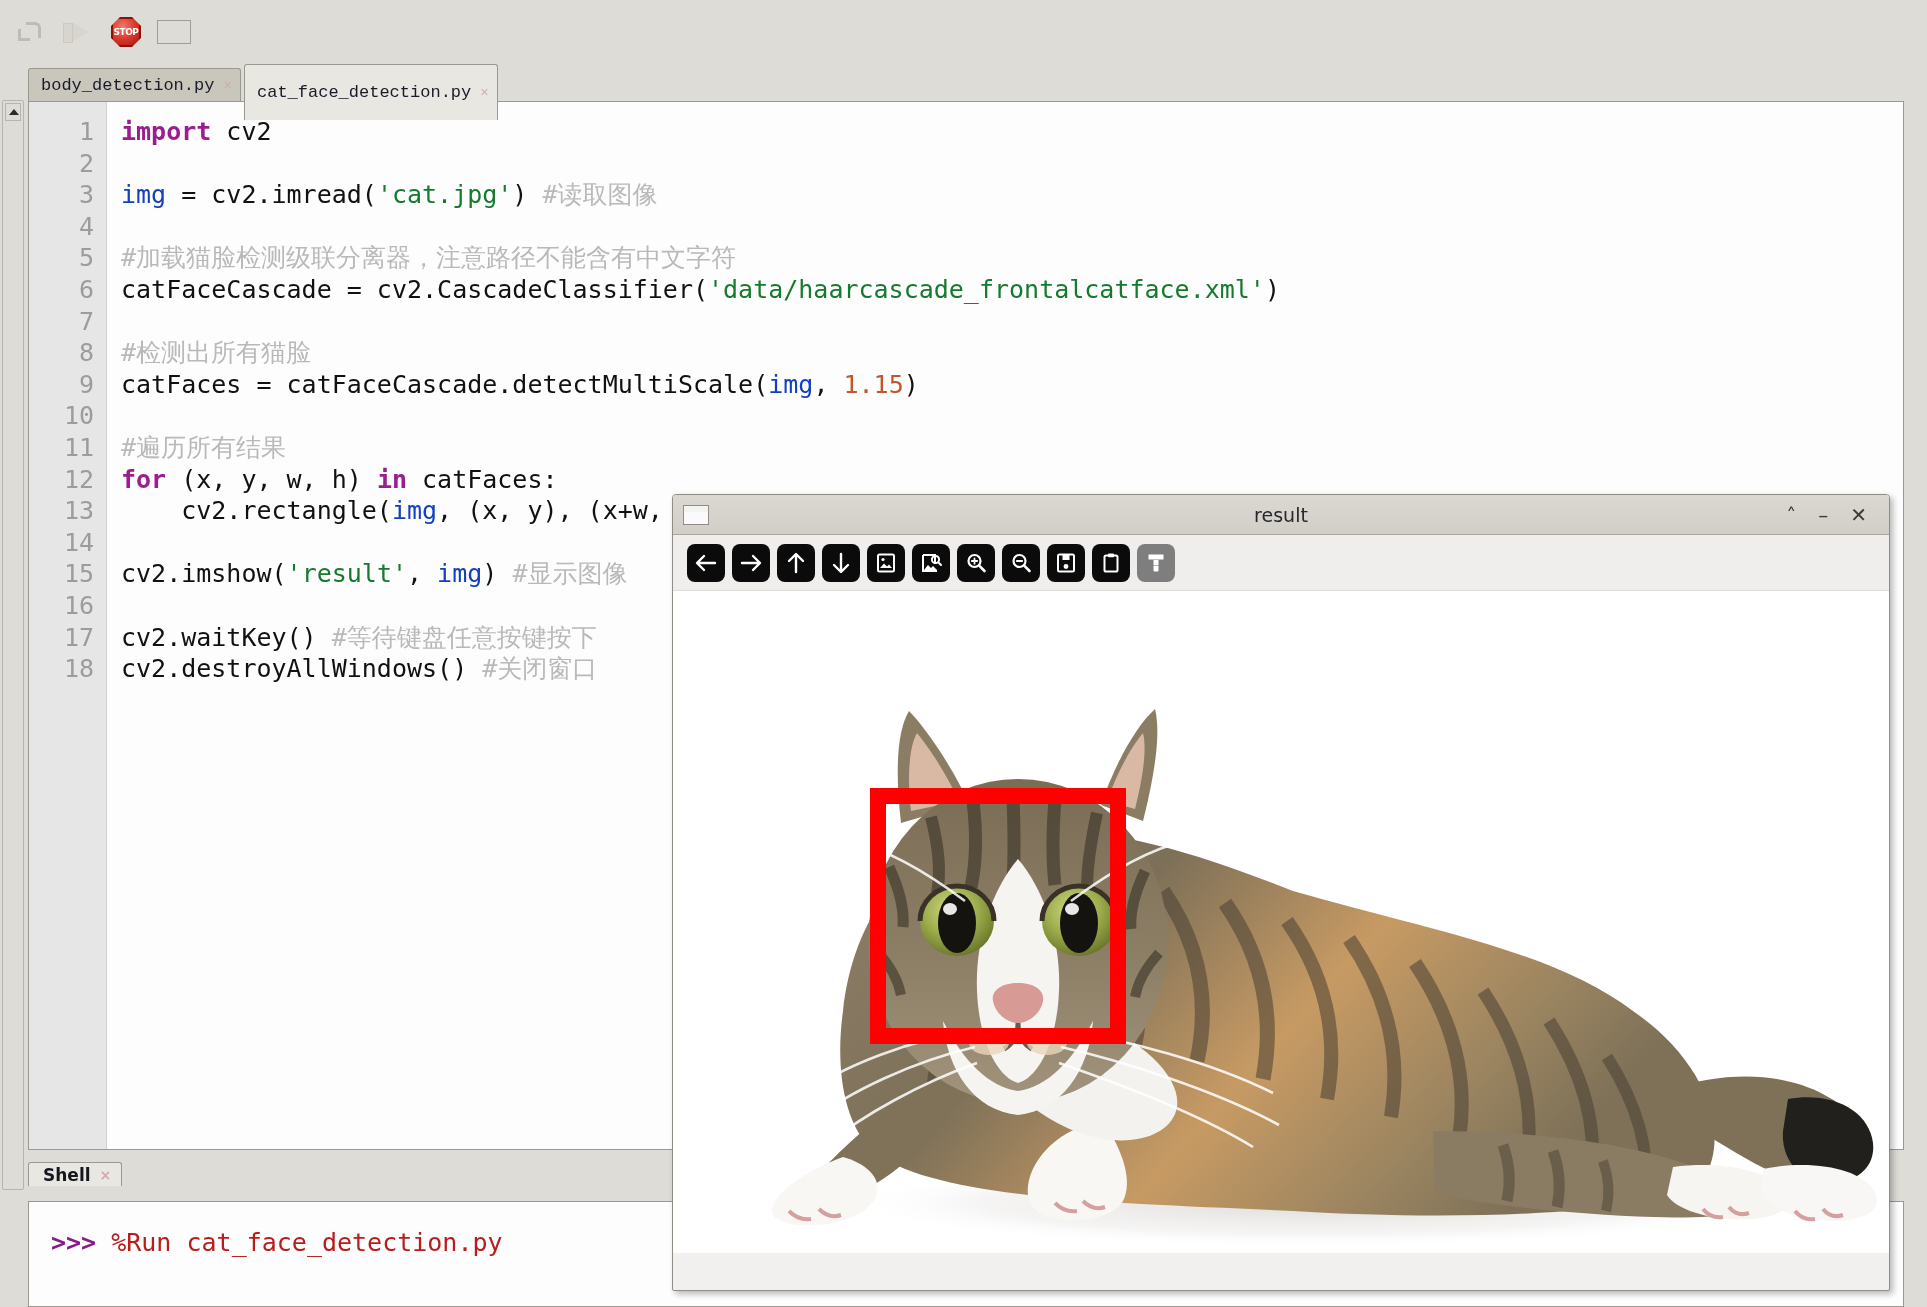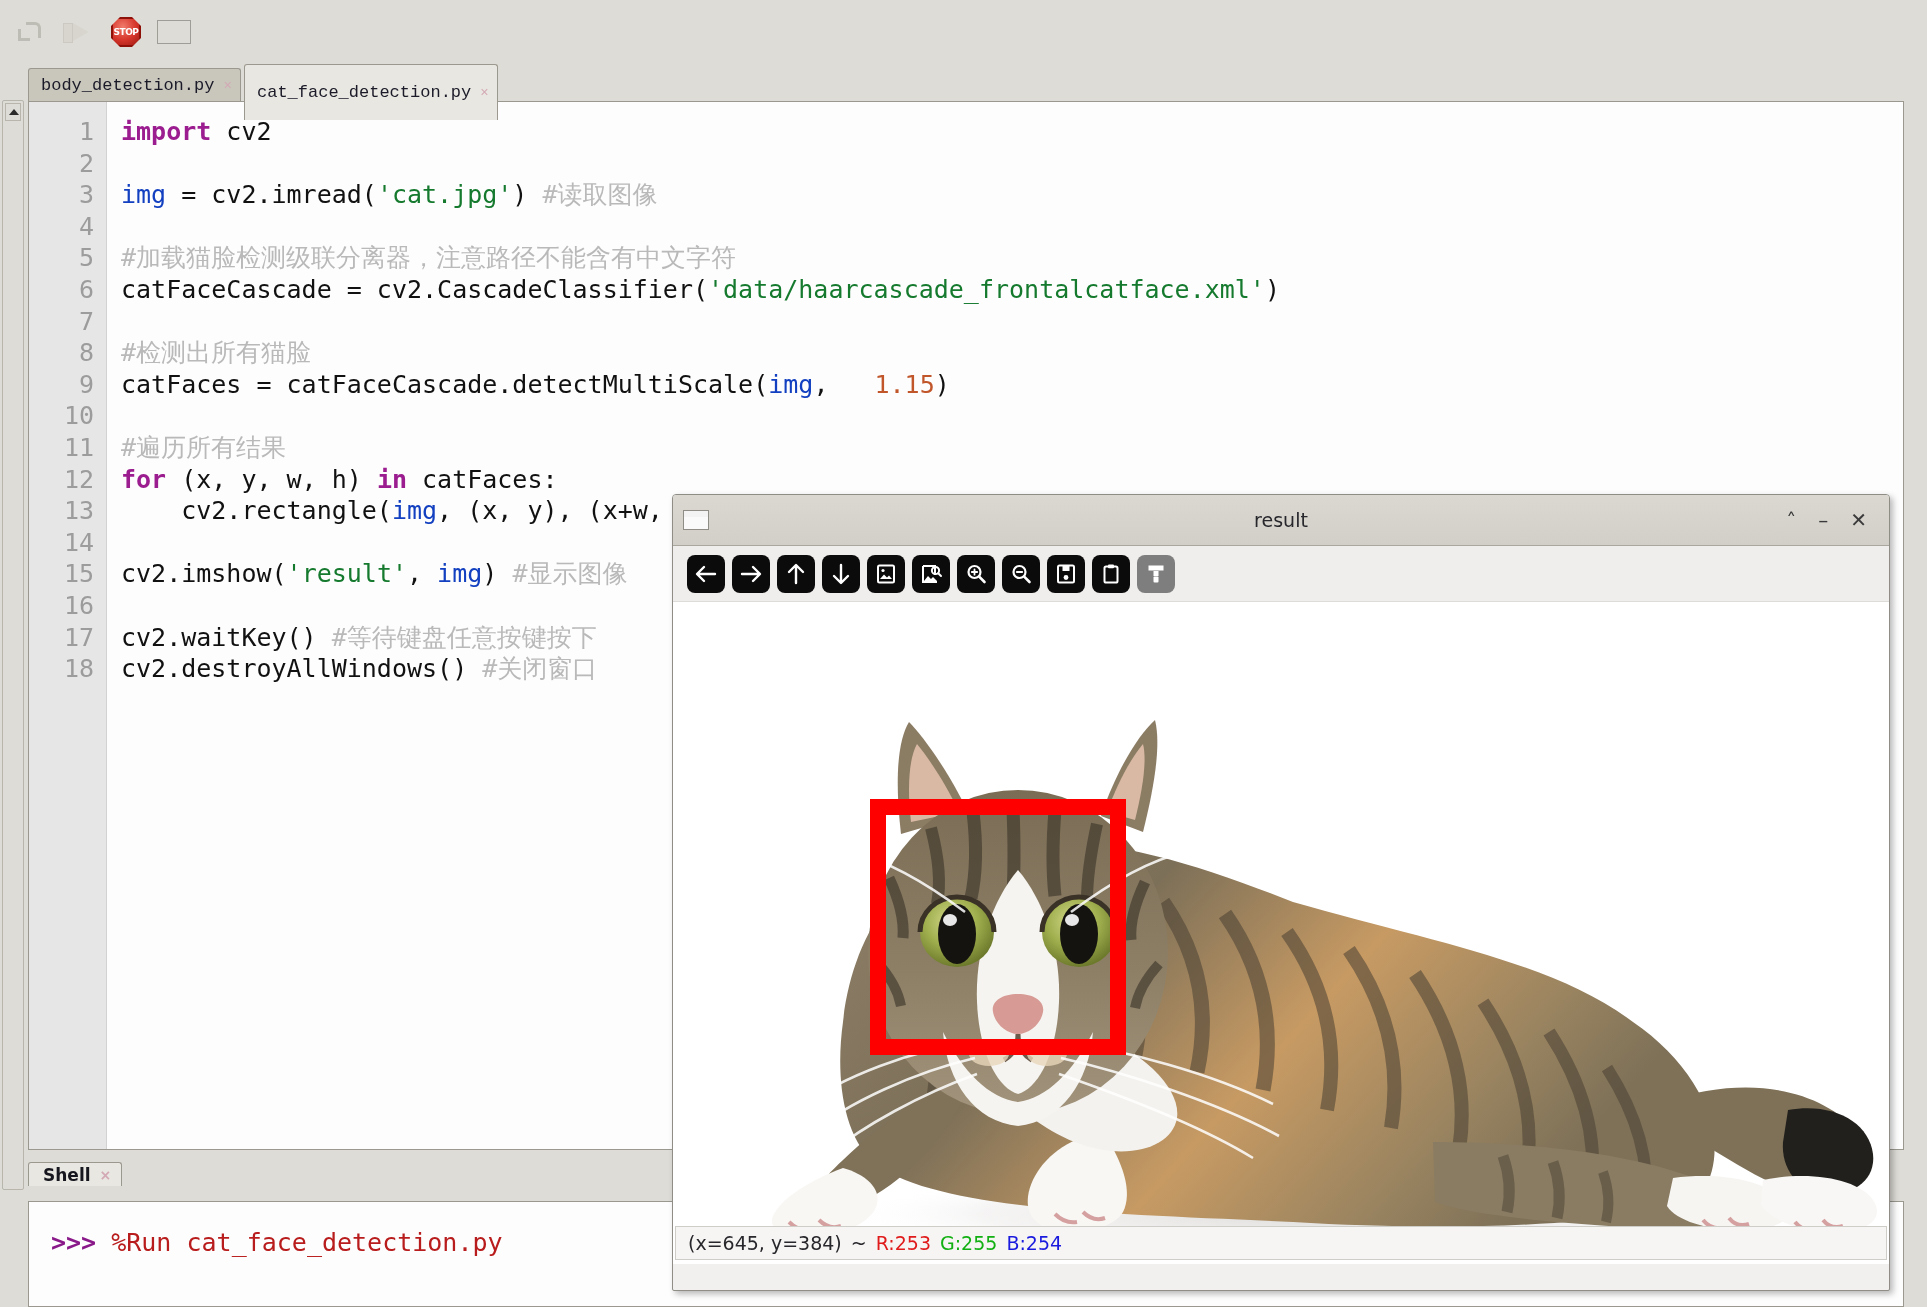--- a/index.html
+++ b/index.html
@@ -80,21 +80,21 @@
   }
   .gutter div { padding-right: 12px; }
   .code {
     flex: 1; padding: 14px 0 0 14px; background: #fdfdfd;
     font-family: "DejaVu Sans Mono", monospace; font-size: 25px;
     line-height: 31.6px; color: #111; white-space: pre; overflow: hidden;
   }
   .kw { color: #9b1d8f; font-weight: bold; }
   .str { color: #157a2e; }
   .cmt { color: #b9b9b9; }
-  .num { color: #c0562a; margin-left: 31px; }
+  .num { color: #c0562a; }
   .bi { color: #1240c0; }
 
   
   .shell-notebook { position: absolute; left: 28px; top: 1160px; width: 1876px; height: 147px; }
   .shell-tabrow { position: relative; height: 42px; }
   .shell-tab {
     position: absolute; left: 0; top: 2px; height: 24px;
     background: #e9e7e1; border: 1px solid #9a988f; border-bottom: none;
     border-radius: 3px 3px 0 0;
     display: flex; align-items: center; padding: 0 10px 0 14px; gap: 9px;
@@ -126,21 +126,21 @@
 
   
   .result-window {
     position: absolute; left: 672px; top: 494px; width: 1218px; height: 797px;
     background: #f1f0ee; border: 1px solid #8f8d85;
     border-radius: 4px 4px 2px 2px;
     box-shadow: 3px 3px 6px rgba(0,0,0,.28);
     overflow: hidden;
   }
   .rw-title {
-    position: relative; height: 51px;
+    position: relative; height: 40px;
     background: linear-gradient(#dbd8d2, #d2cfc8);
     border-bottom: 1px solid #aaa79f;
     display: flex; align-items: center;
   }
   .rw-appicon {
     width: 26px; height: 20px; margin-left: 10px;
     background: linear-gradient(#f3f3f3 0 34%, #fafafa 34% 100%);
     border: 1px solid #8f8d85;
   }
   .rw-appicon .bar { height: 6px; background: #9bb8d8; border-bottom: 1px solid #8f8d85; }
@@ -454,28 +454,17 @@
           <path d="M390 440 C452 448 540 472 600 502"></path>
           <path d="M388 456 C450 470 544 500 606 534"></path>
           <path d="M386 472 C444 492 528 524 580 556"></path>
           <path d="M292 310 C252 280 212 258 178 250"></path>
           <path d="M398 310 C438 280 478 258 512 250"></path>
         </g>
 
         <rect x="205" y="205" width="240" height="240" fill="none" stroke="#fe0000" stroke-width="16"></rect>
       </svg>
 
-      <div class="rw-status">
-        <span>(x=645, y=384)</span>
-        <span class="st-sp"></span>
-        <span>~</span>
-        <span class="st-sp"></span>
-        <span class="st-r">R:253</span>
-        <span class="st-sp"></span>
-        <span class="st-g">G:255</span>
-        <span class="st-sp"></span>
-        <span class="st-b">B:254</span>
-      </div>
     </div>
 
   </div>
 
 </div>
 
 </body></html>

